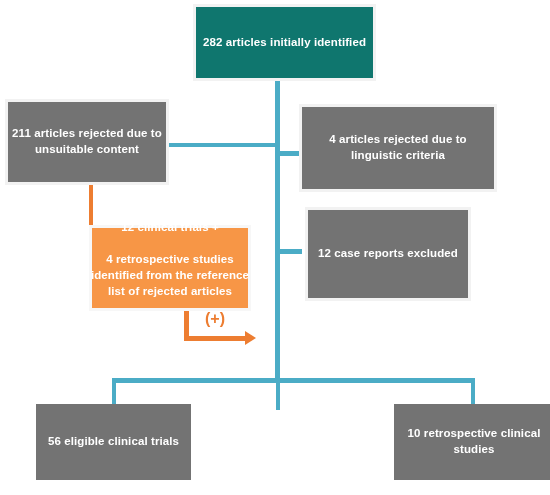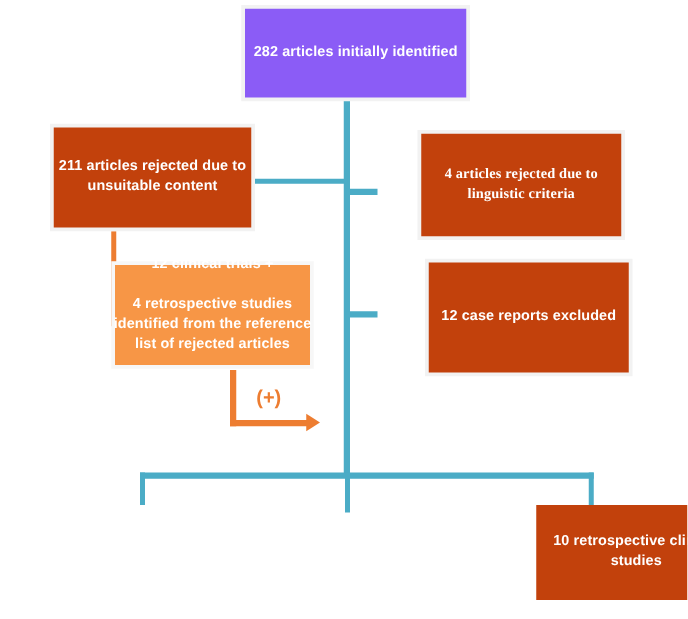--- a/index.html
+++ b/index.html
@@ -26,28 +26,27 @@
     text-align: center;
     color: #ffffff;
     font-size: 11.5px;
     line-height: 1.38;
     font-weight: 600;
     letter-spacing: 0.1px;
     padding: 2px 3px;
     z-index: 3;
   }
   .box-green {
-    background: #8b5cf6;
+    background: #0f766e;
     box-shadow: 0 0 0 3px #f2f2f2;
     text-align: center;
   }
   .box-blue {
-    background: #c2410c;
+    background: #737373;
     box-shadow: 0 0 0 3px #f2f2f2;
-    margin-left: 35px;
   }
   .box-orange {
     background: #F79646;
     box-shadow: 0 0 0 3px #f7f7f7;
   }
   .box-plain {
     box-shadow: none;
   }
   .box .txt {
     display: block;
@@ -115,34 +114,37 @@
   <div class="plus-label" style="left:205px; top:310px;">(+)</div>
 
   <div class="box box-green" style="left:196px; top:7px; width:177px; height:71px;">
     <span class="txt">282 articles initially identified</span>
   </div>
 
   <div class="box box-blue" style="left:8px; top:102px; width:158px; height:80px;">
     <span class="txt">211 articles rejected due to unsuitable content</span>
   </div>
 
-  <div class="box box-blue" style="left:302px; top:107px; width:160px; height:82px;font-family:Liberation Serif, serif;">
+  <div class="box box-blue" style="left:302px; top:107px; width:192px; height:82px;">
     <span class="txt">4 articles rejected due to linguistic criteria</span>
   </div>
 
   <div class="box box-blue" style="left:308px; top:210px; width:160px; height:88px;">
     <span class="txt">12 case reports excluded</span>
   </div>
 
-  <div class="box box-orange" style="left:92px; top:212px; width:156px; height:80px;">
+  <div class="box box-orange" style="left:92px; top:228px; width:156px; height:80px;">
     <span class="txt two-para">
       <span class="para-top" style="display:block;">12 clinical trials +</span>
       <span class="para-bot" style="display:block; width:108%; margin-left:-4%;">4 retrospective studies identified from the reference list of rejected articles</span>
     </span>
   </div>
 
+  <div class="box box-blue box-plain" style="left:36px; top:404px; width:155px; height:76px;">
+    <span class="txt">56 eligible clinical trials</span>
+  </div>
 
 
   <div class="box box-blue box-plain" style="left:394px; top:404px; width:160px; height:76px;">
     <span class="txt">10 retrospective clinical studies</span>
   </div>
 
 </div>
 
 </body></html>

